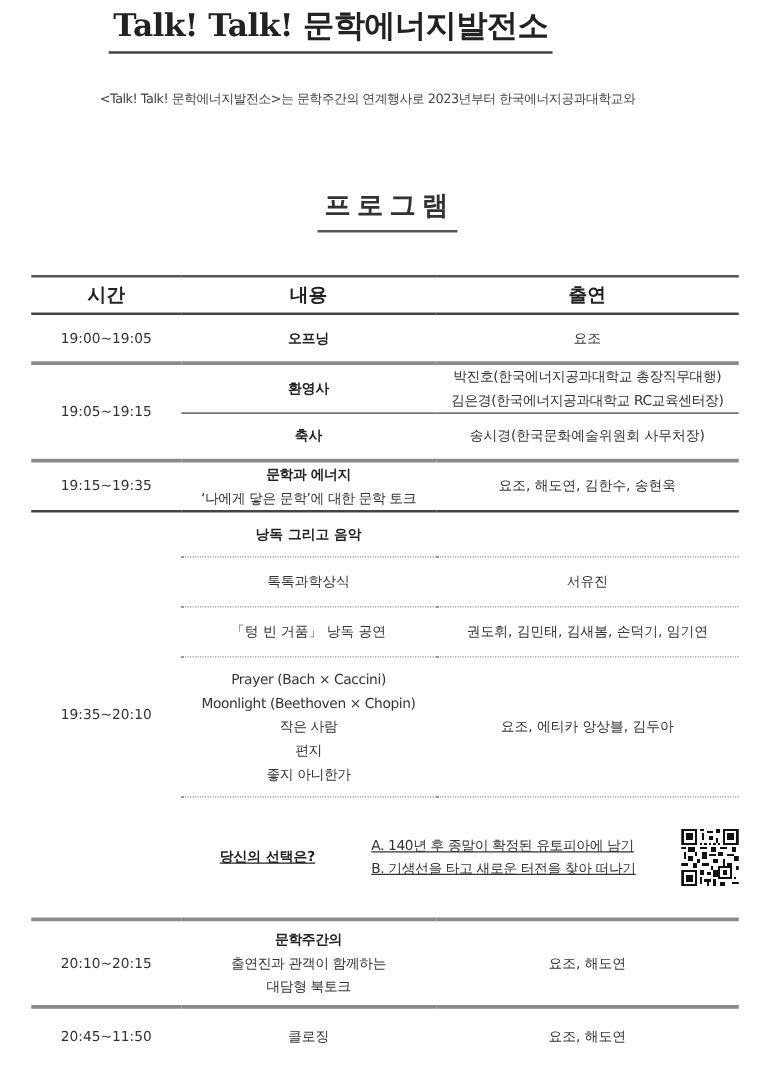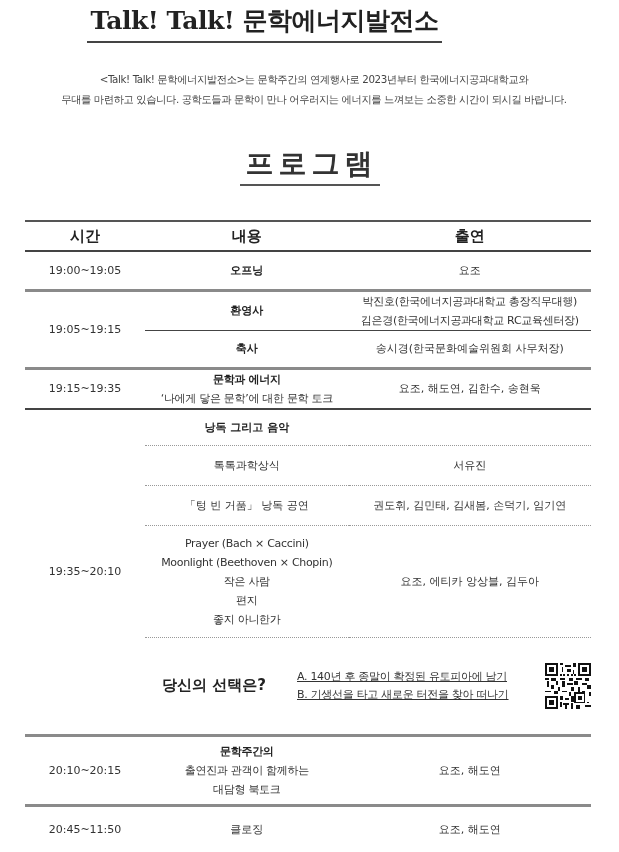--- a/index.html
+++ b/index.html
@@ -10,30 +10,30 @@
   .main-title {
     display: inline-block;
     font-family: "DejaVu Serif", "Liberation Serif", serif;
     font-size: 25px; color: #222222; letter-spacing: -0.5px;
     padding: 0 4px 3px 4px;
     border-bottom: 2px solid #444444;
     line-height: 34px;
   }
 
   .intro {
-    position: absolute; left: 24px; top: 69px; width: 580px;
+    position: absolute; left: 4px; top: 69px; width: 580px;
     text-align: center; font-size: 10.3px; line-height: 20px; color: #444444;
     letter-spacing: -0.4px;
   }
 
   .section-wrap { position: absolute; left: 0; top: 147px; width: 619px; text-align: center; }
   .section-title {
     display: inline-block;
     font-family: "DejaVu Serif", "Liberation Serif", serif;
-    font-size: 28px; color: #333333; letter-spacing: 5px;
+    font-size: 21px; color: #333333; letter-spacing: 5px;
     padding: 0 2px 3px 6px;
     border-bottom: 2px solid #555555;
     line-height: 34px; font-weight: bold;
   }
 
   .tbl {
     position: absolute; left: 25px; top: 220px; width: 566px;
     border-collapse: collapse; font-size: 11px; color: #333333;
   }
   .tbl td, .tbl th { text-align: center; vertical-align: middle; padding: 0; }
@@ -42,34 +42,33 @@
   .line-dark { border-top: 2px solid #444444; }
   .line-gray { border-top: 3px solid #8a8a8a; }
   .line-thin { border-top: 1px solid #444444; }
   .line-dot { border-top: 1px dotted #999999; }
   .col-time { width: 128px; }
   .col-content { width: 200px; }
   .col-cast { width: 238px; }
   .bold { font-weight: bold; color: #222; }
   .cell-lines { line-height: 19px; letter-spacing: -0.3px; }
   .choice-wrap { display: flex; align-items: center; justify-content: flex-start; height: 100%; }
-  .choice-label { font-weight: bold; color: #222; font-size: 15px; }
+  .choice-label { font-weight: bold; color: #222; font-size: 11px; text-decoration: underline; }
   .choice-opts { text-align: left; line-height: 18px; letter-spacing: -0.3px; }
   .qr { width: 46px; height: 46px; display: block; }
 </style>
 </head>
 <body>
 
 <div class="title-wrap">
   <h1 class="main-title">Talk! Talk! 문학에너지발전소</h1>
 </div>
 
 <div class="intro">
   <div>&lt;Talk! Talk! 문학에너지발전소&gt;는 문학주간의 연계행사로 2023년부터 한국에너지공과대학교와</div>
-  <div>무대를 마련하고 있습니다. 공학도들과 문학이 만나 어우러지는 에너지를 느껴보는 소중한 시간이 되시길 바랍니다.</div>
 </div>
 
 <div class="section-wrap">
   <h2 class="section-title">프로그램</h2>
 </div>
 
 <table class="tbl">
   <colgroup>
     <col class="col-time">
       <col class="col-content">

